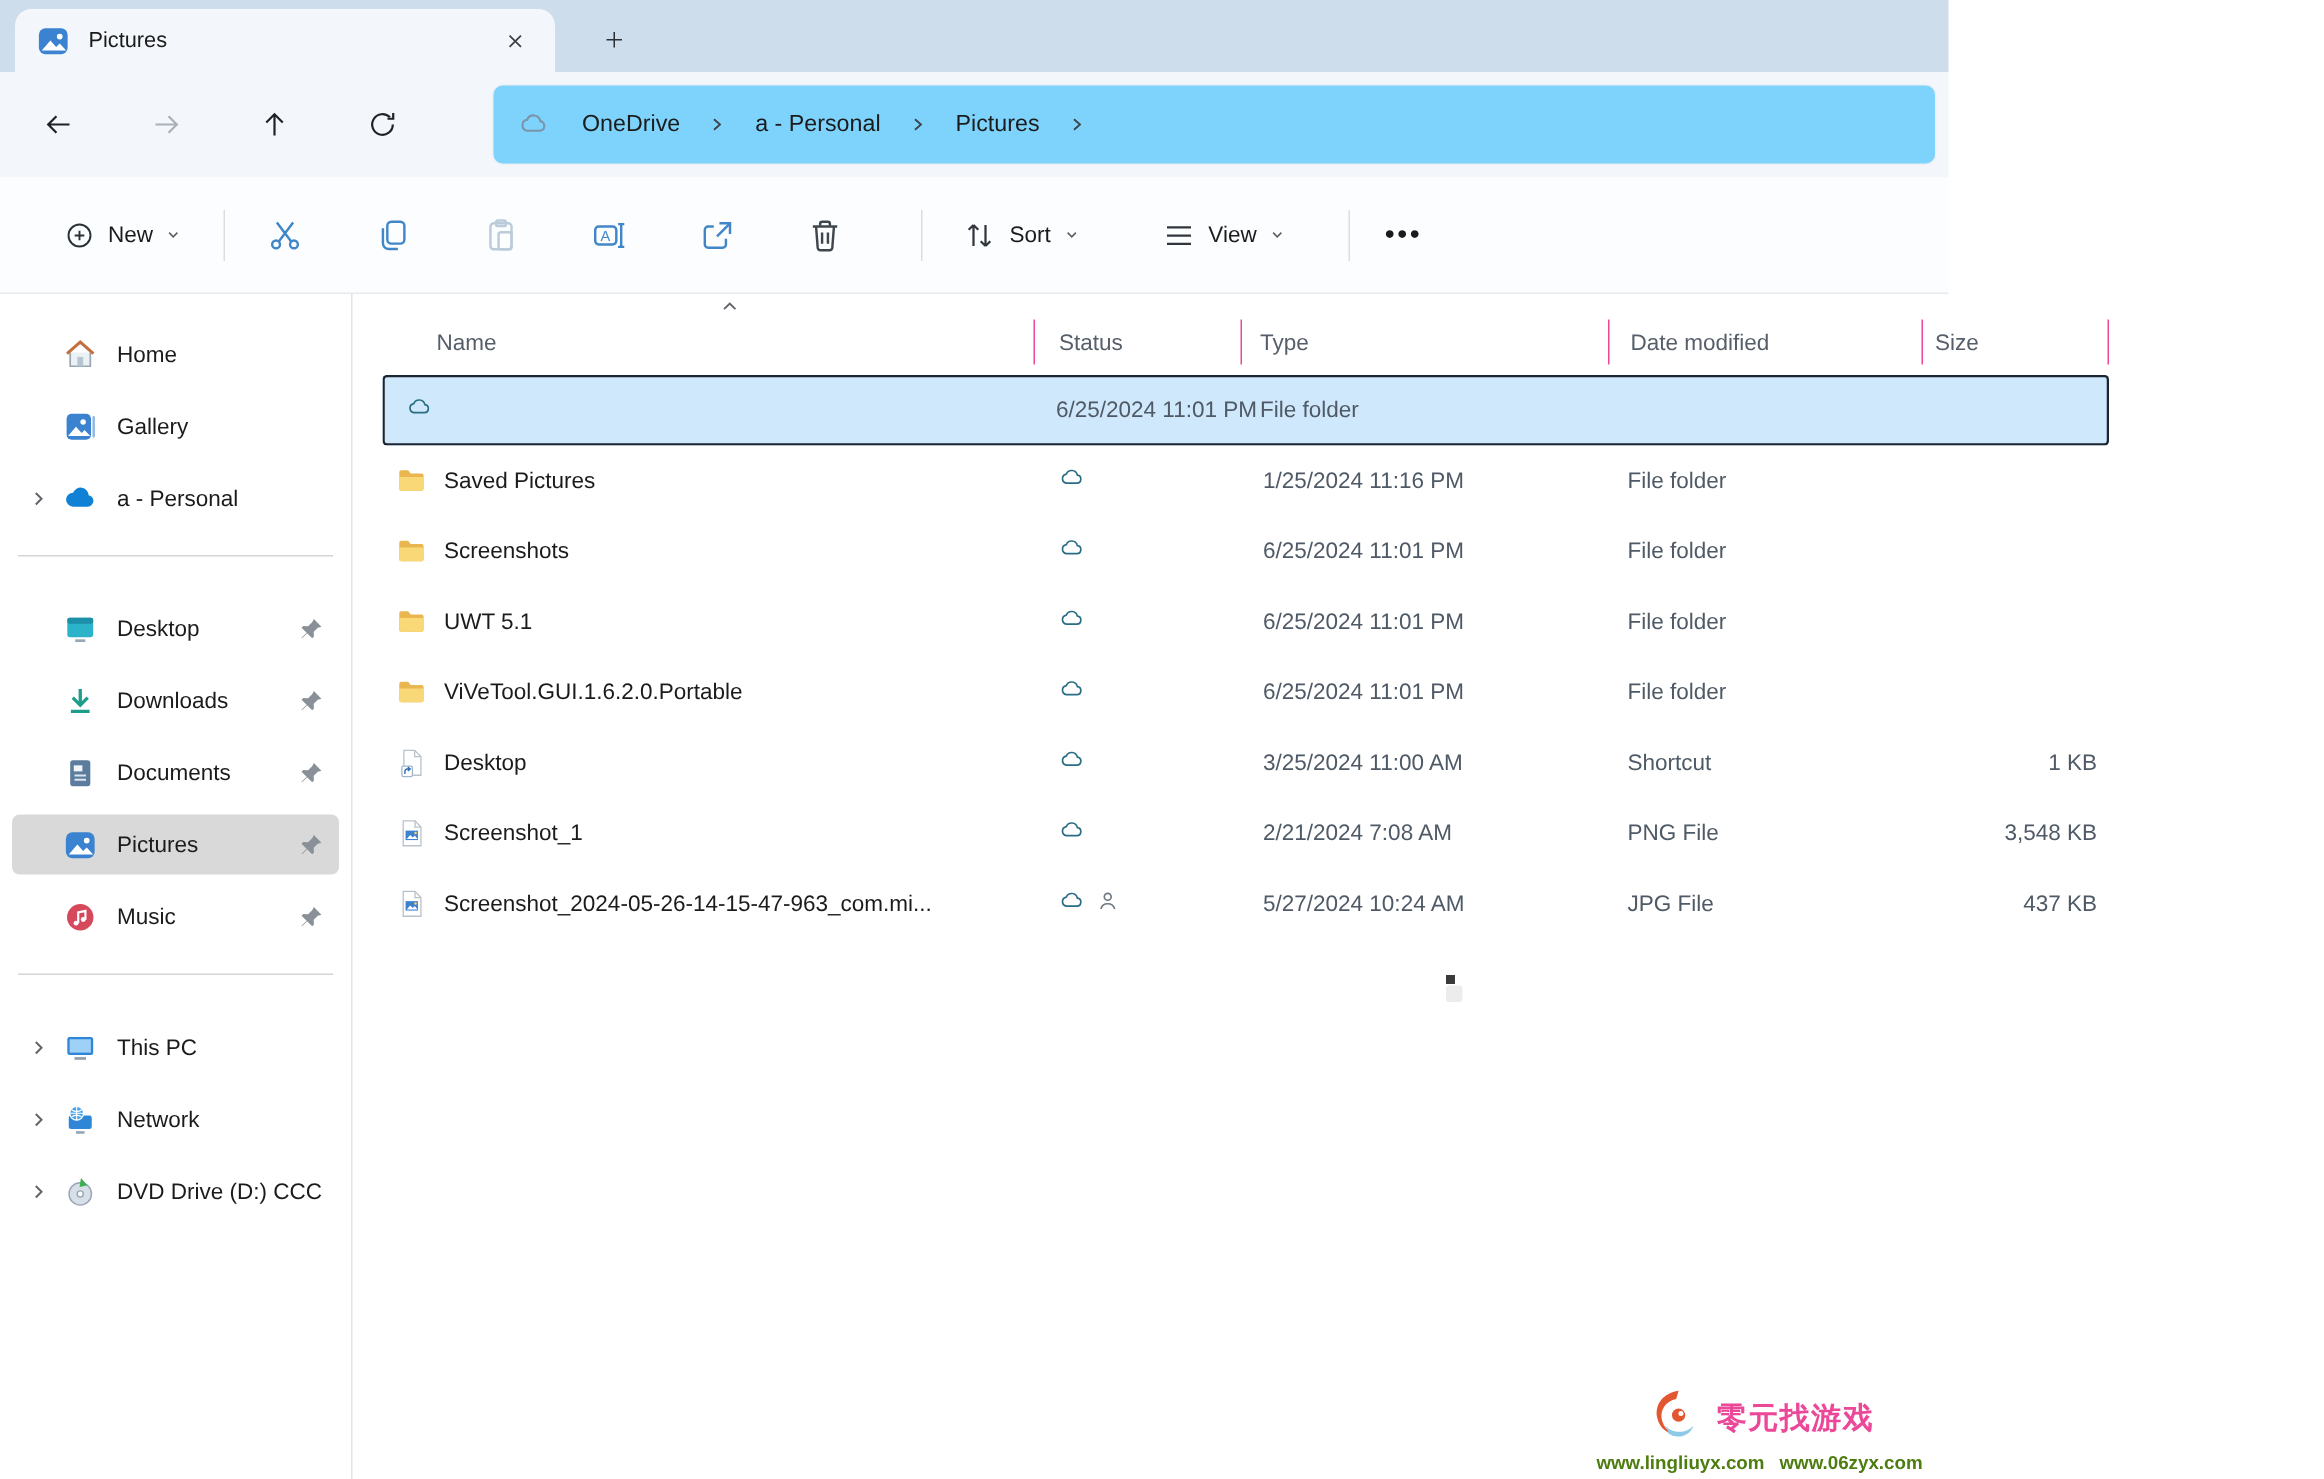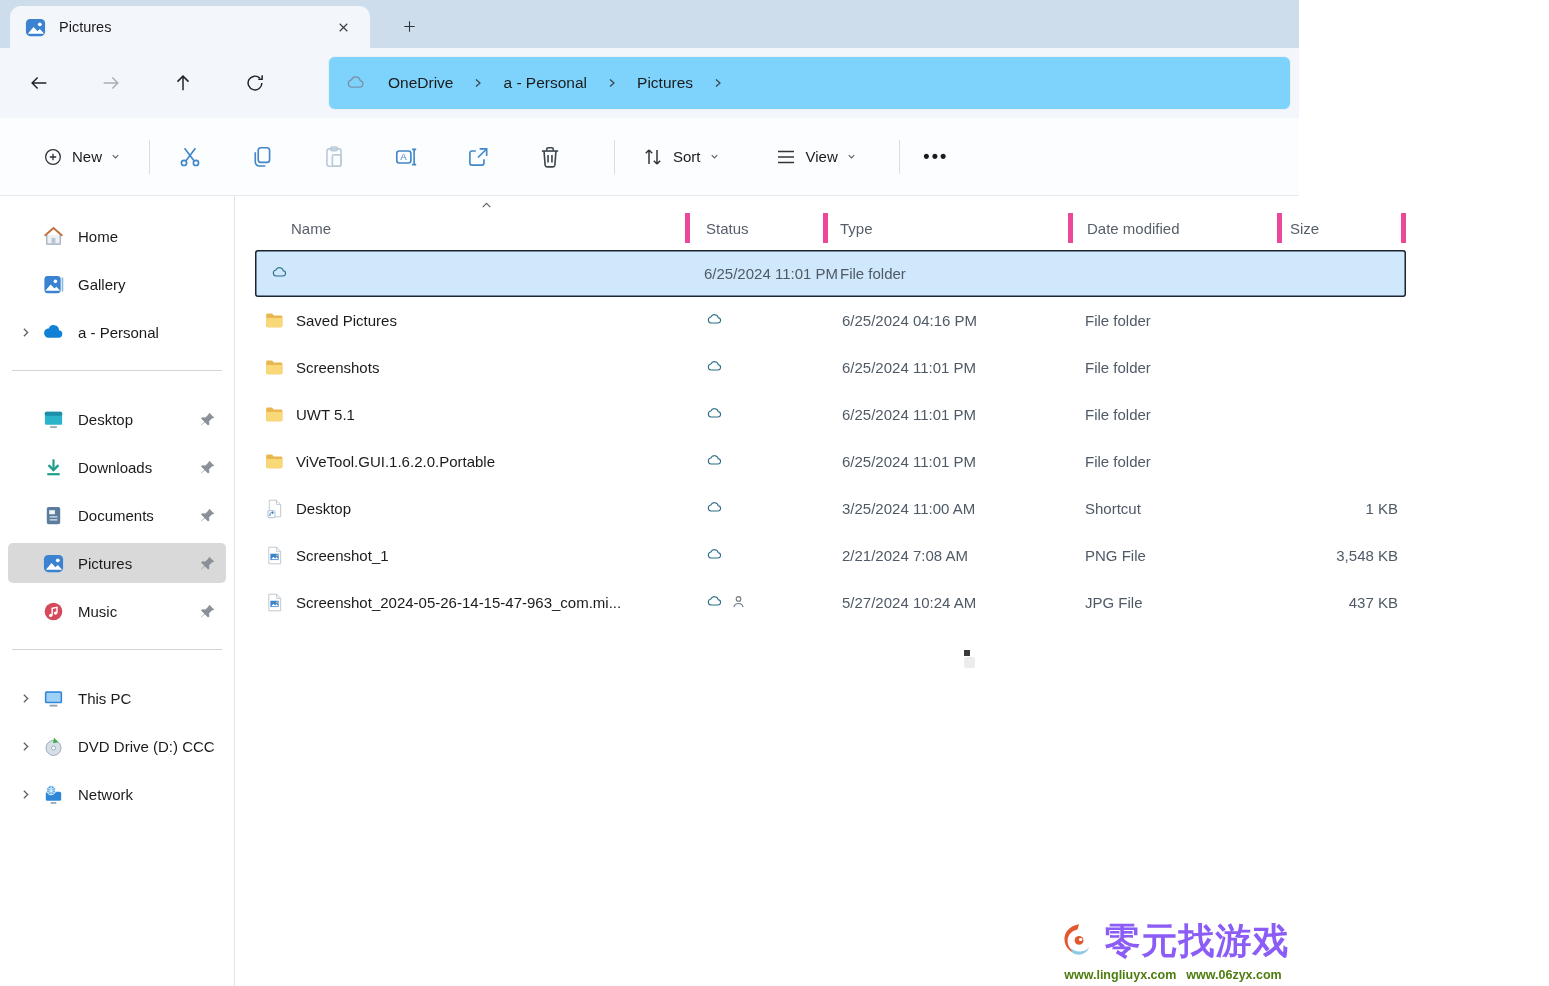--- a/index.html
+++ b/index.html
@@ -52,21 +52,21 @@
   .side-chev svg { width:13px; height:13px; }
   .side-icon { width:23px; height:23px; flex:0 0 auto; }
   .side-icon svg { width:23px; height:23px; }
   .side-label { margin-left:13px; white-space:nowrap; overflow:hidden; }
   .side-pin { margin-left:auto; margin-right:10px; width:17px; height:17px; }
   .side-pin svg { width:17px; height:17px; }
   .side-sep { height:1px; background:#d4d4d4; margin:18px 12px 28px 12px; }
 
   .content { flex:1; padding-left:20px; position:relative; min-width:0; }
   .list-header { display:grid; grid-template-columns:435px 138px 245px 209px 124px; height:44px; margin-top:10px; align-items:center; color:#565f69; position:relative; width:1151px; }
-  .hcell { border-right:5px solid #ec4899; height:30px; display:flex; align-items:center; }
+  .hcell { border-right:1px solid #ec4899; height:30px; display:flex; align-items:center; }
   .hcell.name { padding-left:36px; }
   .hcell.status { padding-left:16px; }
   .hcell.date { padding-left:14px; }
   .hcell.type { padding-left:12px; }
   .hcell.size { padding-left:8px; }
   .sort-ind { position:absolute; top:-8px; left:225px; }
   .sort-ind svg { width:13px; height:13px; }
 
   .rows { width:1151px; }
   .frow { display:grid; grid-template-columns:435px 138px 245px 209px 124px; height:47px; align-items:center; border-radius:3px; }
@@ -77,21 +77,21 @@
   .cell-status { display:flex; align-items:center; gap:5px; padding-left:15px; }
   .cell-status svg { width:19px; height:19px; }
   .cell-date, .cell-type { color:#4f5a66; padding-left:14px; white-space:nowrap; }
   .cell-type { padding-left:12px; }
   .cell-size { color:#4f5a66; text-align:right; padding-right:8px; white-space:nowrap; }
 
   
   .watermark { position:absolute; right:6px; bottom:4px; width:240px; text-align:center; }
   .wm-top { display:flex; align-items:center; justify-content:center; gap:6px; }
   .wm-logo { width:42px; height:42px; }
-  .wm-brand { font-size:36px; font-weight:bold; color:#8b5cf6; letter-spacing:1px; white-space:nowrap; }
+  .wm-brand { font-size:20px; font-weight:bold; color:#ec4899; letter-spacing:1px; white-space:nowrap; }
   .wm-urls { display:flex; justify-content:center; gap:10px; font-size:12.5px; font-weight:bold; color:#4d7c0f; margin-top:2px; }
 
   .cursor-art { position:absolute; left:964px; top:650px; }
   .cursor-art .dot { width:6px; height:6px; background:#3a3a3a; }
   .cursor-art .blob { width:11px; height:11px; background:#c9c9c9; opacity:.35; border-radius:2px; margin-top:1px; }
 </style>
 </head>
 <body>
 
 <div class="window">
@@ -354,39 +354,39 @@
             </svg></span>
           <span class="side-label">This PC</span>
         </div>
         <div class="side-item">
           <span class="side-chev">
             <svg viewBox="0 0 12 12" stroke="#5f6368" fill="none" stroke-width="1.2">
               <path d="M4.5 2.5L8 6 4.5 9.5"></path>
             </svg>
           </span>
           <span class="side-icon"><svg viewBox="0 0 24 24">
-              <circle cx="12" cy="13.5" r="7.8" fill="#d7dfe8" stroke="#9aa7b5" stroke-width="1"></circle>
-              <circle cx="12" cy="13.5" r="2.1" fill="#fff" stroke="#9aa7b5" stroke-width="1"></circle>
-              <path d="M12.5 2.5l4.5 5-5.5 1.2z" fill="#3fae4e"></path>
-            </svg></span>
-          <span class="side-label">DVD Drive (D:) CCC</span>
+              <rect x="4" y="9" width="16" height="9.5" rx="1.6" fill="#2f86d6"></rect>
+              <rect x="9" y="20" width="6" height="1.7" fill="#8fa0b0"></rect>
+              <circle cx="9.5" cy="7.5" r="4.8" fill="#4aa3e8" stroke="#fff" stroke-width=".9"></circle>
+              <path d="M4.7 7.5h9.6M9.5 2.7v9.6M6 5a6 6 0 0 0 7 0M6 10a6 6 0 0 1 7 0" stroke="#fff" stroke-width=".8" fill="none"></path>
+            </svg></span>
+          <span class="side-label">Network</span>
         </div>
         <div class="side-item">
           <span class="side-chev">
             <svg viewBox="0 0 12 12" stroke="#5f6368" fill="none" stroke-width="1.2">
               <path d="M4.5 2.5L8 6 4.5 9.5"></path>
             </svg>
           </span>
           <span class="side-icon"><svg viewBox="0 0 24 24">
-              <rect x="4" y="9" width="16" height="9.5" rx="1.6" fill="#2f86d6"></rect>
-              <rect x="9" y="20" width="6" height="1.7" fill="#8fa0b0"></rect>
-              <circle cx="9.5" cy="7.5" r="4.8" fill="#4aa3e8" stroke="#fff" stroke-width=".9"></circle>
-              <path d="M4.7 7.5h9.6M9.5 2.7v9.6M6 5a6 6 0 0 0 7 0M6 10a6 6 0 0 1 7 0" stroke="#fff" stroke-width=".8" fill="none"></path>
-            </svg></span>
-          <span class="side-label">Network</span>
+              <circle cx="12" cy="13.5" r="7.8" fill="#d7dfe8" stroke="#9aa7b5" stroke-width="1"></circle>
+              <circle cx="12" cy="13.5" r="2.1" fill="#fff" stroke="#9aa7b5" stroke-width="1"></circle>
+              <path d="M12.5 2.5l4.5 5-5.5 1.2z" fill="#3fae4e"></path>
+            </svg></span>
+          <span class="side-label">DVD Drive (D:) CCC</span>
         </div>
       </aside>
     <main class="content">
       <div class="list-header">
         <span class="sort-ind">
           <svg viewBox="0 0 12 12" stroke="#5f6368" fill="none" stroke-width="1.1">
               <path d="M2.5 7.5L6 4l3.5 3.5"></path>
             </svg>
         </span>
         <div class="hcell name">Name</div>
@@ -412,21 +412,21 @@
                   <path d="M2.5 5.5A1.5 1.5 0 0 1 4 4h5.2l2 2.4h8.3A1.5 1.5 0 0 1 21 7.9v10.2a1.5 1.5 0 0 1-1.5 1.5H4a1.5 1.5 0 0 1-1.5-1.5z" fill="#e9b64f"></path>
                   <path d="M2.5 9.2h18.5v8.9a1.5 1.5 0 0 1-1.5 1.5H4a1.5 1.5 0 0 1-1.5-1.5z" fill="#f9d878"></path>
                 </svg></span>
               <span>Saved Pictures</span>
             </div>
             <div class="cell-status">
               <span><svg viewBox="0 0 24 24" fill="none" stroke="#2a6e85" stroke-width="1.4">
                   <path d="M7.5 16.5h8.7a3.4 3.4 0 0 0 .5-6.77A4.9 4.9 0 0 0 7.4 8.9a3.85 3.85 0 0 0 .1 7.6z"></path>
                 </svg></span>
             </div>
-            <div class="cell-date">6/25/2024 04:16 PM</div>
+            <div class="cell-date">1/25/2024 11:16 PM</div>
             <div class="cell-type">File folder</div>
             <div class="cell-size"></div>
           </div>
           <div class="frow">
             <div class="cell-name">
               <span class="ficon"><svg viewBox="0 0 24 24">
                   <path d="M2.5 5.5A1.5 1.5 0 0 1 4 4h5.2l2 2.4h8.3A1.5 1.5 0 0 1 21 7.9v10.2a1.5 1.5 0 0 1-1.5 1.5H4a1.5 1.5 0 0 1-1.5-1.5z" fill="#e9b64f"></path>
                   <path d="M2.5 9.2h18.5v8.9a1.5 1.5 0 0 1-1.5 1.5H4a1.5 1.5 0 0 1-1.5-1.5z" fill="#f9d878"></path>
                 </svg></span>
               <span>Screenshots</span>

